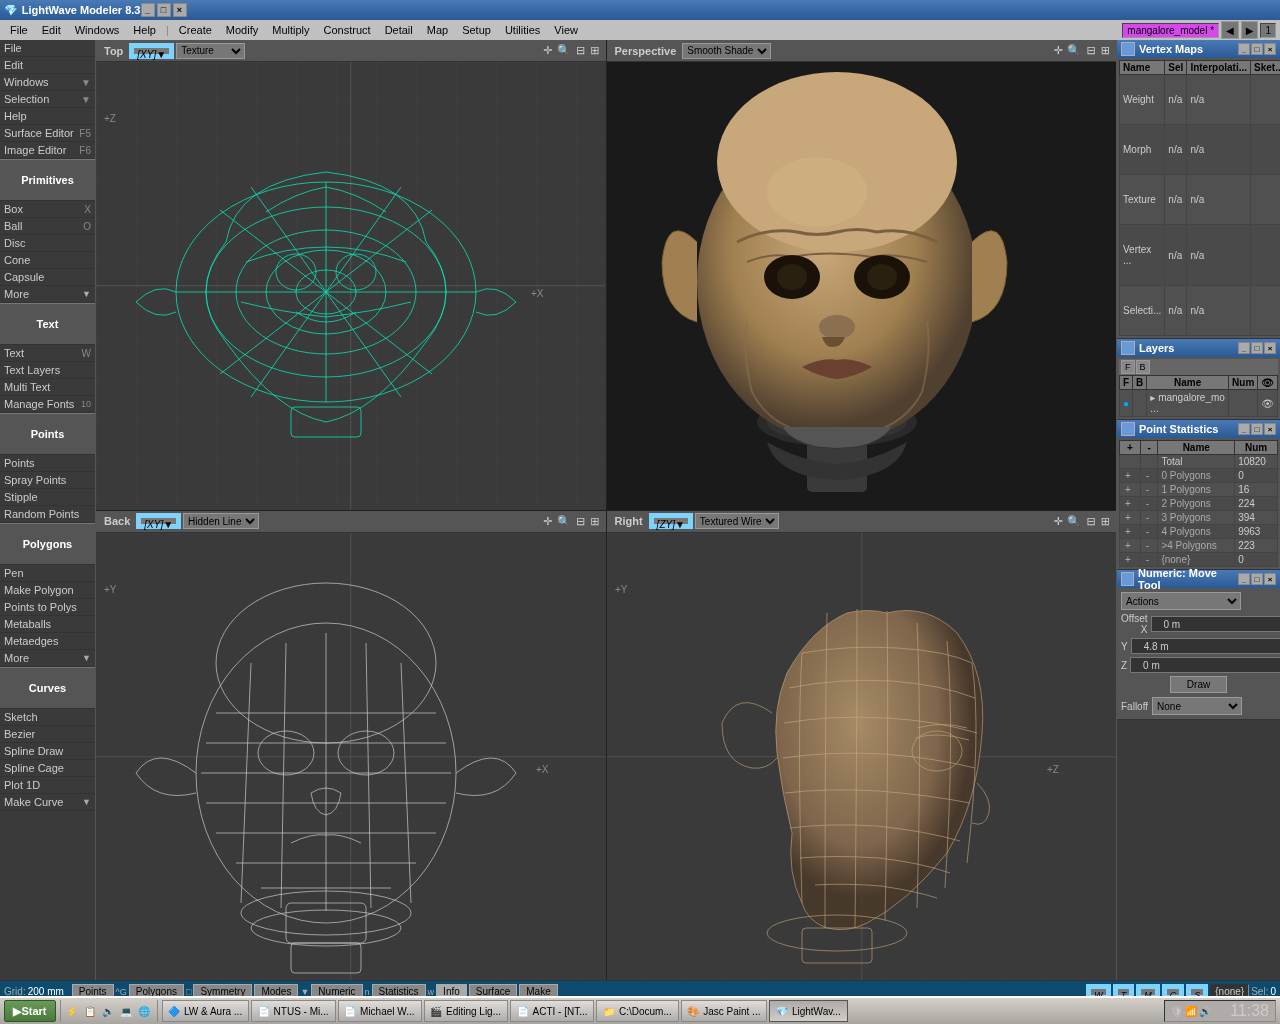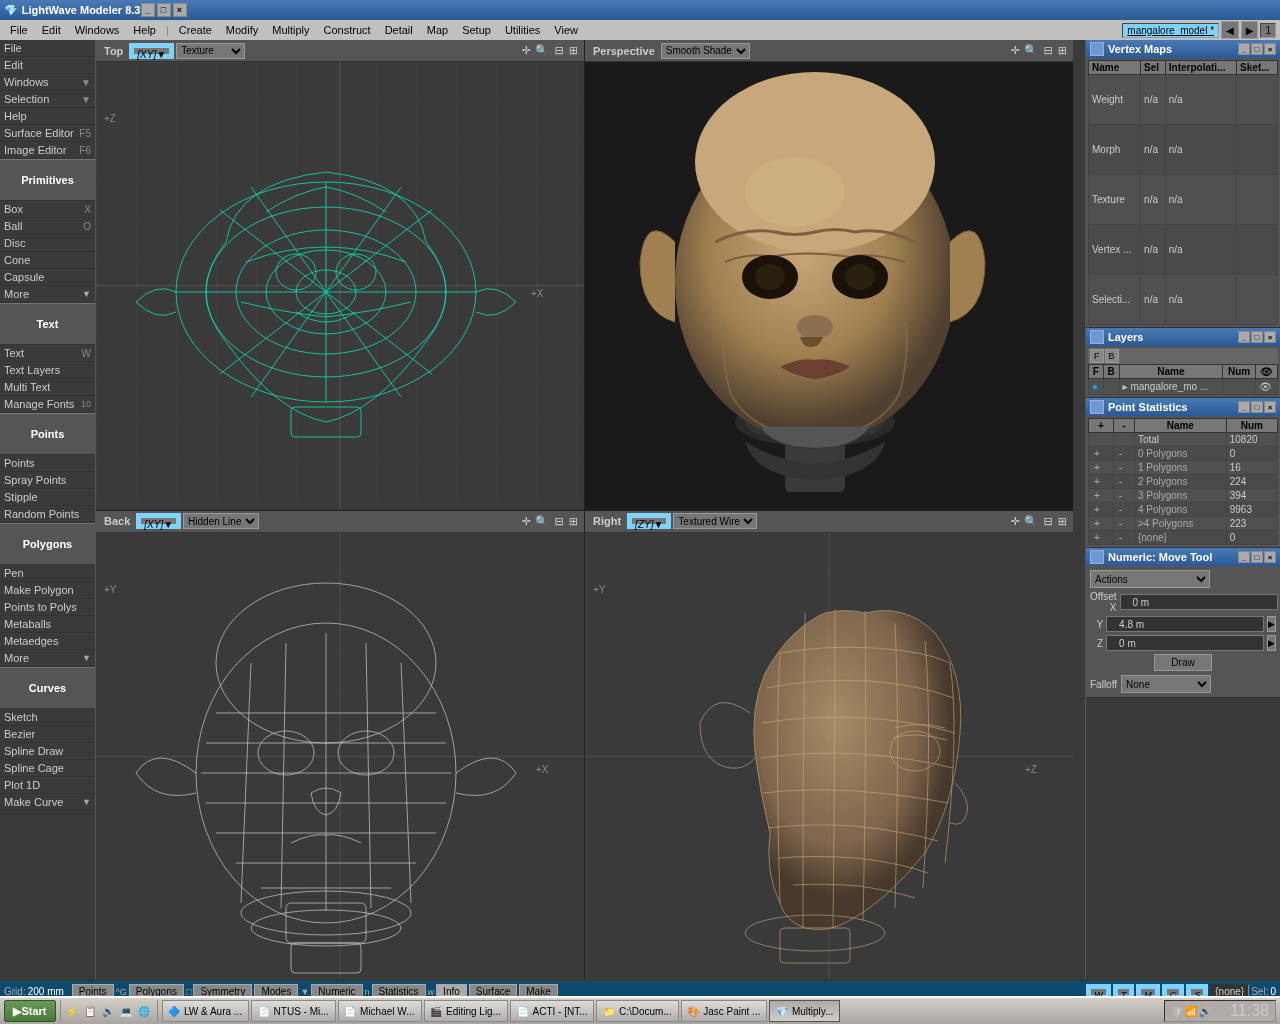--- a/index.html
+++ b/index.html
@@ -192,27 +192,26 @@
       background: #3a3a3a;
     }
 
     
     #vp-right .viewport-canvas {
       background: #3a3a3a;
     }
 
     
     #right-panels {
-      width: 195px;
+      width: 164px;
       display: flex;
       flex-direction: column;
       gap: 0;
       background: #3a3a3a;
       border-left: 1px solid #555;
-      margin-left: 12px;
     }
 
     .panel {
       border-bottom: 1px solid #333;
     }
 
     .panel-titlebar {
       background: linear-gradient(to bottom, #4a7ab5, #2a5a95);
       color: white;
       padding: 2px 4px;
@@ -496,21 +495,21 @@
   <span class="menu-item">Create</span>
   <span class="menu-item">Modify</span>
   <span class="menu-item">Multiply</span>
   <span class="menu-item">Construct</span>
   <span class="menu-item">Detail</span>
   <span class="menu-item">Map</span>
   <span class="menu-item">Setup</span>
   <span class="menu-item">Utilities</span>
   <span class="menu-item">View</span>
   <span style="flex:1;"></span>
-  <span style="background:#7dd3fc; padding:1px 4px; border:1px inset #999; color:#000; font-size:10px;text-decoration:underline;">mangalore_model *</span>
+  <span style="background:#d946ef; padding:1px 4px; border:1px inset #999; color:#000; font-size:10px;">mangalore_model *</span>
   <button class="toolbar-btn">◀</button>
   <button class="toolbar-btn">▶</button>
   <span style="background:#777; padding:1px 4px; border:1px inset #999; color:#000; font-size:10px;">1</span>
 </div>
 
 <div id="main-layout" style="display:flex; height:calc(1024px - 62px - 22px);">
 
   <div id="sidebar">
 
     <div class="sidebar-item">
@@ -1212,21 +1211,21 @@
   <div class="taskbar-app">
     <span>📁</span>
     <span>C:\Docum...</span>
   </div>
   <div class="taskbar-app">
     <span>🎨</span>
     <span>Jasc Paint ...</span>
   </div>
   <div class="taskbar-app active">
     <span>💎</span>
-    <span>Multiply...</span>
+    <span>LightWav...</span>
   </div>
 
   <div style="flex:1;"></div>
 
   <div style="display:flex; align-items:center; gap:2px; background:#b0aaa8; border:1px inset #888; padding:2px 6px; height:22px;">
     <span style="font-size:10px;">🛡</span>
     <span style="font-size:10px;">📶</span>
     <span style="font-size:10px;">🔊</span>
     <span style="font-size:16px; margin-left:16px;">11:38</span>
   </div>

